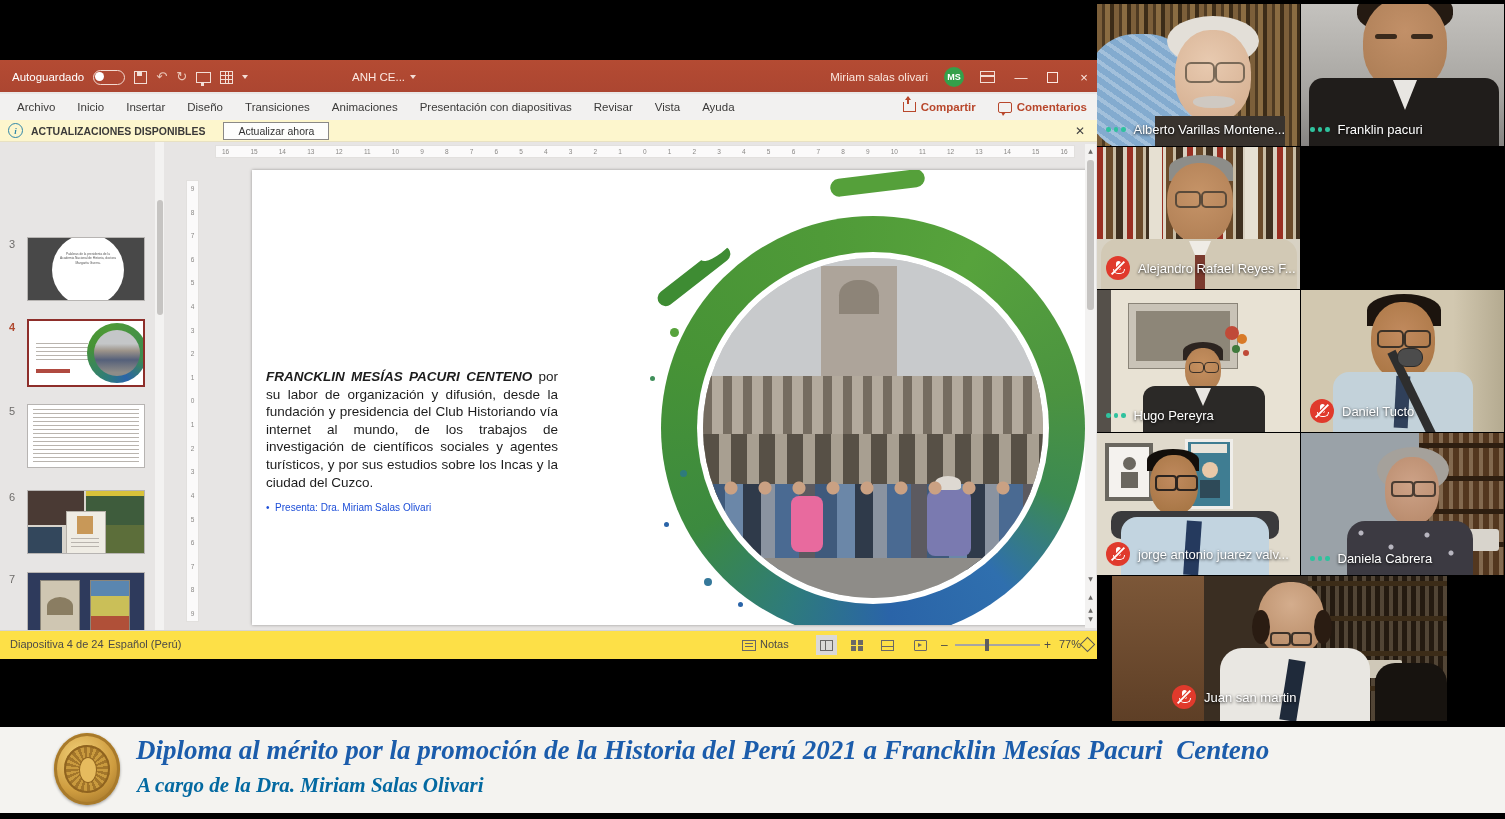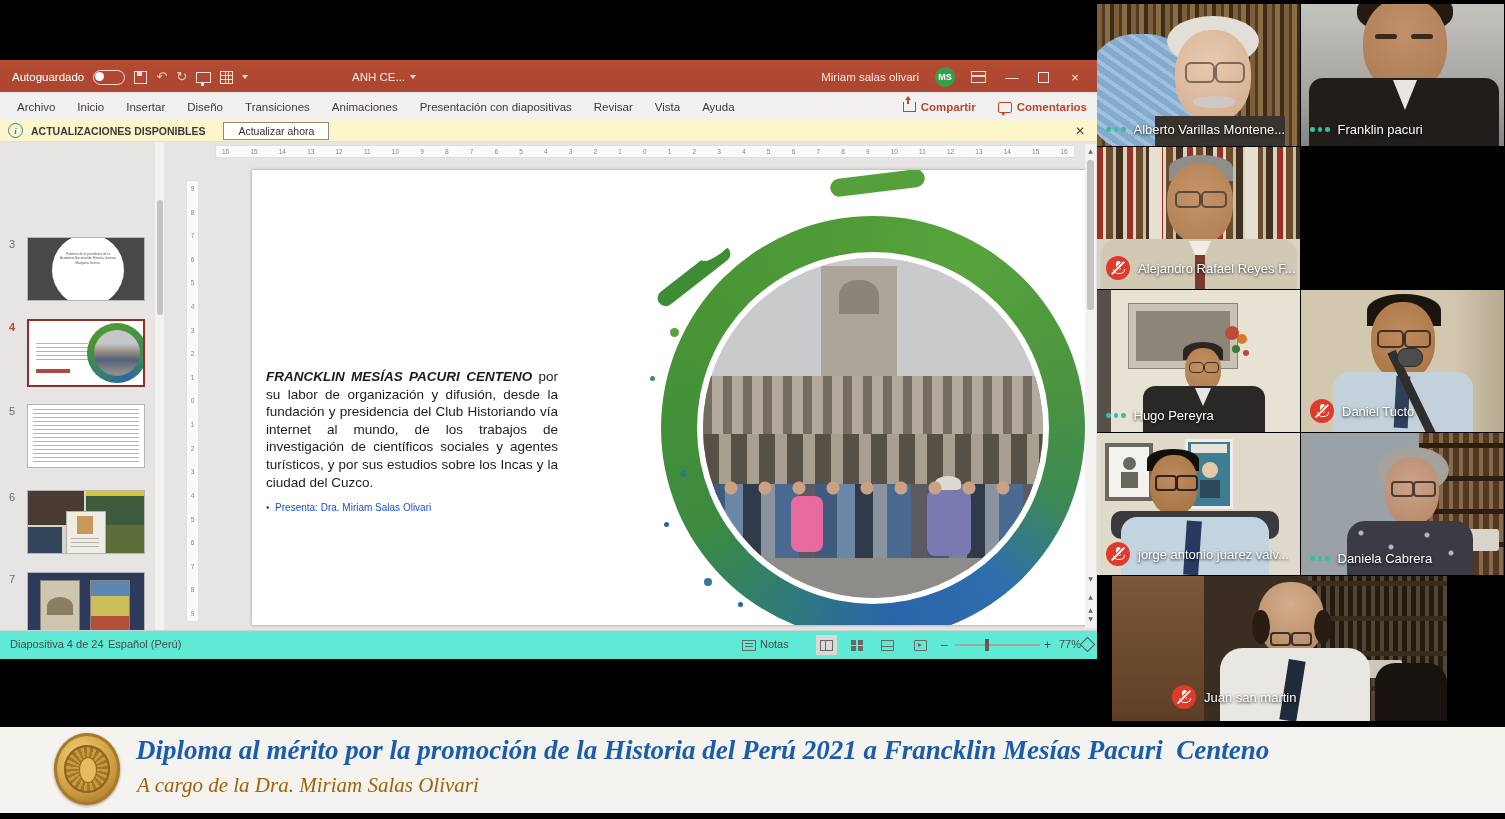--- a/index.html
+++ b/index.html
@@ -1,21 +1,21 @@
 <!DOCTYPE html>
 <html><head>
 <meta charset="utf-8">
 <style>
   html,body{margin:0;padding:0;background:#000;}
   body{width:1505px;height:819px;position:relative;overflow:hidden;
        font-family:"Liberation Sans",sans-serif;-webkit-font-smoothing:antialiased;}
   .abs{position:absolute;}
   
   #ppt{left:0;top:60px;width:1097px;height:598px;background:#e9e7e6;}
-  #titlebar{left:0;top:0;width:1097px;height:32px;background:linear-gradient(#b44b33,#ac4631);color:#fff;}
+  #titlebar{left:0;top:0;width:1097px;height:32px;background:linear-gradient(#b44b33,#ac4631);color:#fff;padding-left:9px;}
   .qat{display:flex;align-items:center;gap:9px;position:absolute;left:12px;top:0;height:34px;}
   .qat .lbl{font-size:11.5px;}
   .toggle{width:30px;height:13px;border:1.5px solid #f3d9cf;border-radius:8px;position:relative;}
   .toggle i{position:absolute;left:1px;top:1px;width:9px;height:9px;border-radius:50%;background:#fff;}
   .ic{display:inline-block;position:relative;}
   .ic-save{width:11px;height:11px;border:1.5px solid #f3ded6;}
   .ic-save:after{content:"";position:absolute;left:2px;top:0;width:5px;height:4px;background:#f3ded6;}
   .ic-arrow{font-family:"DejaVu Sans",sans-serif;font-size:13px;line-height:34px;color:#e9c4b5;}
   .ic-show{width:13px;height:9px;border:1.5px solid #f3ded6;}
   .ic-show:after{content:"";position:absolute;left:4px;bottom:-4px;width:3px;height:3px;background:#f3ded6;}
@@ -77,21 +77,21 @@
   #slide-bullet{position:absolute;left:14px;top:332px;font-size:10px;color:#1d4ed8;}
   .ring{position:absolute;left:409px;top:46px;width:424px;height:424px;border-radius:50%;
     background:conic-gradient(from -15deg,#4f9a38 0deg,#57a33c 45deg,#4b9340 95deg,#3c8a52 125deg,#2f6fae 155deg,#2a64a8 190deg,#2e7b7c 220deg,#3c8a3f 255deg,#479336 305deg,#4f9a38 360deg);}
   .ring-white{position:absolute;left:445px;top:82px;width:352px;height:352px;border-radius:50%;background:#fff;}
   .photo{position:absolute;left:451px;top:88px;width:340px;height:340px;border-radius:50%;overflow:hidden;background:#c8cacc;}
   .splat{position:absolute;border-radius:50%;background:#57a33c;}
   
   #sscroll{position:absolute;left:1085px;top:2px;width:11px;height:484px;background:#f3f2f1;}
   .sbtn{position:absolute;left:0;width:11px;height:13px;font-size:6px;color:#6a6866;text-align:center;line-height:13px;font-family:"DejaVu Sans",sans-serif;}
   
-  #statusbar{left:0;top:570px;width:1097px;height:28px;background:#5eead4;border-top:1px solid #d6d4d2;font-size:11px;color:#4c4a48;}
+  #statusbar{left:0;top:570px;width:1097px;height:28px;background:#fde047;border-top:1px solid #d6d4d2;font-size:11px;color:#4c4a48;}
   .vicon{position:absolute;width:13px;height:11px;border:1px solid #6a6866;box-sizing:border-box;}
   #zoomtrack{position:absolute;left:955px;top:13px;width:85px;height:2px;background:#a7a5a3;}
   #zoomthumb{position:absolute;left:30px;top:-5px;width:4px;height:12px;background:#5f5d5b;}
   .fit{position:absolute;left:1082px;top:8px;width:9px;height:9px;border:1.5px solid #5a5856;transform:rotate(45deg);}
   
   #videos{left:1097px;top:0;width:408px;height:819px;background:#000;}
   .cell{position:absolute;width:203px;height:142px;overflow:hidden;background:#555;}
   .pname-row{position:absolute;left:9px;bottom:9px;display:flex;align-items:center;gap:8px;z-index:9;}
   .pname{color:#fff;font-size:13px;text-shadow:0 1px 3px rgba(0,0,0,.95);white-space:nowrap;}
   .mic-muted{width:24px;height:24px;border-radius:50%;background:#e03a2c;position:relative;flex:none;}
@@ -103,21 +103,21 @@
   .scene{position:absolute;inset:0;}
   .scene div{position:absolute;}
   
   #banner{left:0;top:727px;width:1505px;height:86px;background:#f4f3f0;}
   #seal{position:absolute;left:54px;top:6px;width:66px;height:72px;border-radius:50%;
     background:radial-gradient(circle at 38% 32%,#f2d078,#cf9d40 55%,#8f631f);box-shadow:inset 0 0 0 3px #a87a2b, 0 1px 3px rgba(0,0,0,.4);}
   #seal .rays{position:absolute;left:10px;top:12px;width:46px;height:48px;border-radius:50%;
     background:repeating-conic-gradient(#c99a3e 0 9deg,#a3762a 9deg 18deg);box-shadow:inset 0 0 0 2px #8f631f;}
   #seal .core{position:absolute;left:25px;top:24px;width:16px;height:24px;border-radius:50%;background:#e6bb5e;border:1.5px solid #8f631f;}
   #banner-title{position:absolute;left:136px;top:8px;font-family:"Liberation Serif",serif;font-style:italic;font-weight:bold;font-size:27px;color:#1b5cab;white-space:pre;}
-  #banner-sub{position:absolute;left:137px;top:46px;font-family:"Liberation Serif",serif;font-style:italic;font-weight:normal;font-size:21px;color:#a16207;}
+  #banner-sub{position:absolute;left:137px;top:46px;font-family:"Liberation Serif",serif;font-style:italic;font-weight:bold;font-size:21px;color:#0369a1;}
 </style>
 </head>
 <body>
 
 <div id="ppt" class="abs">
 
   <div id="titlebar" class="abs">
     <div class="qat">
       <span class="lbl">Autoguardado</span>
       <span class="toggle">

